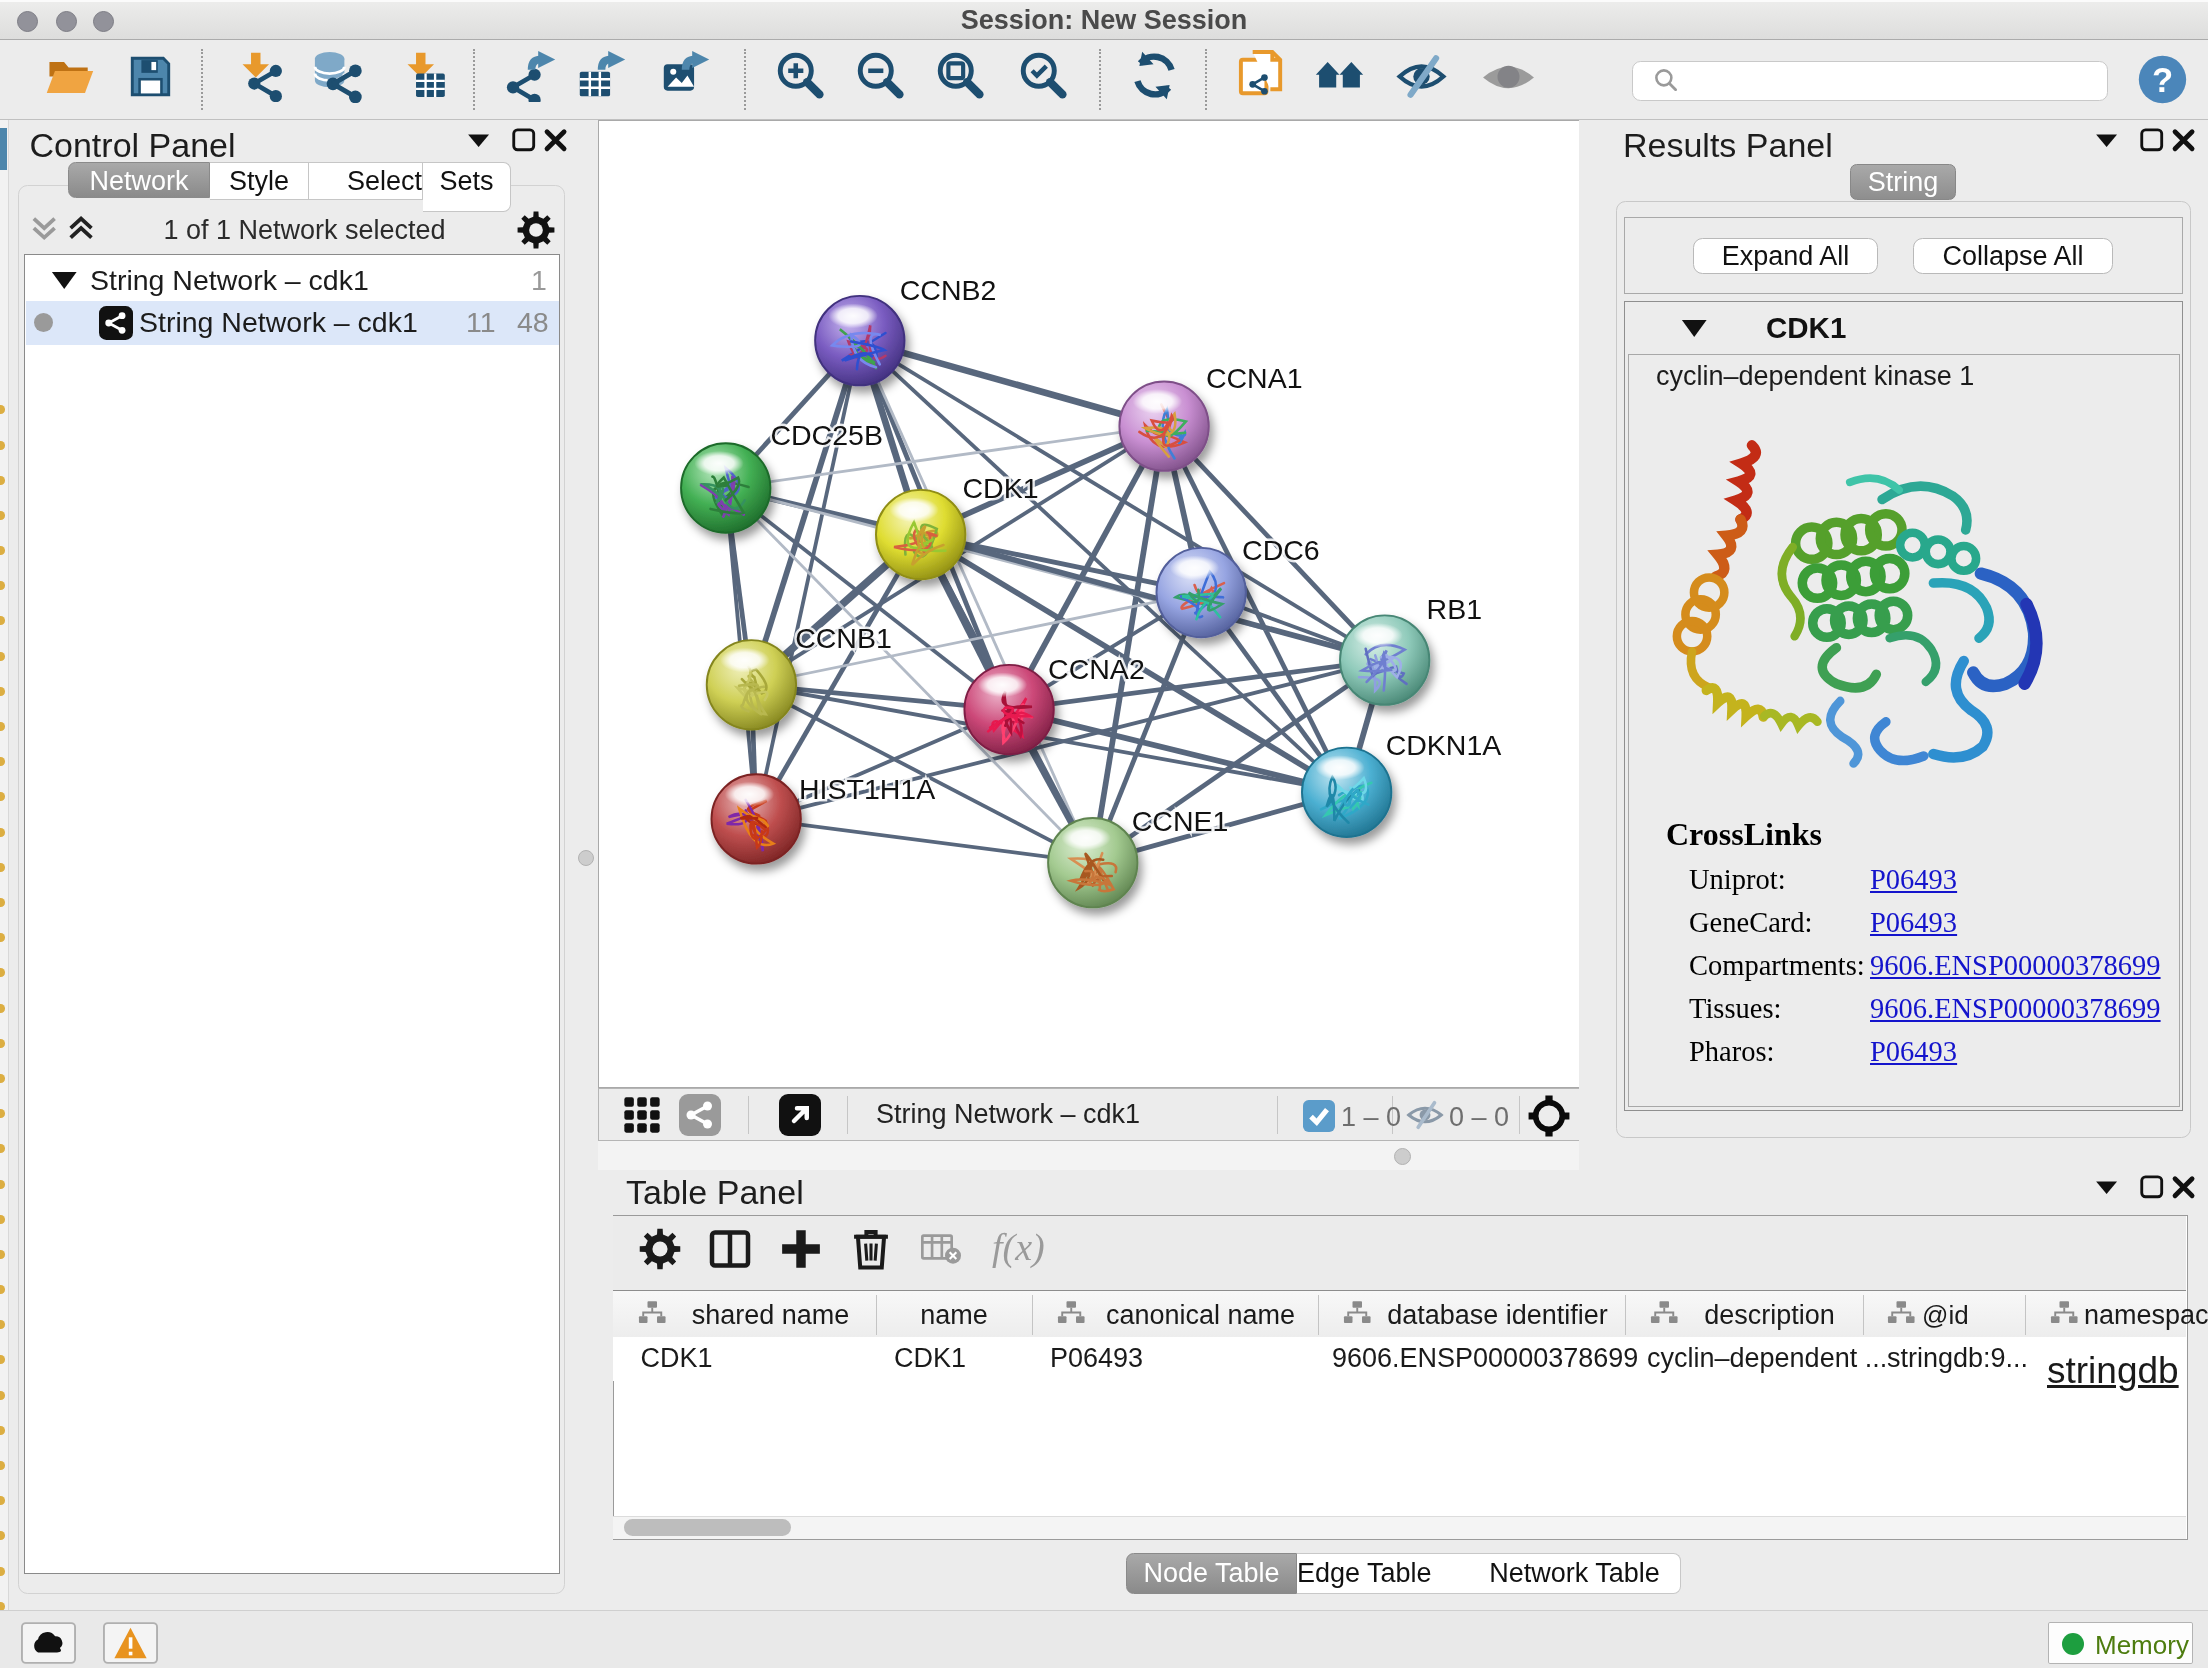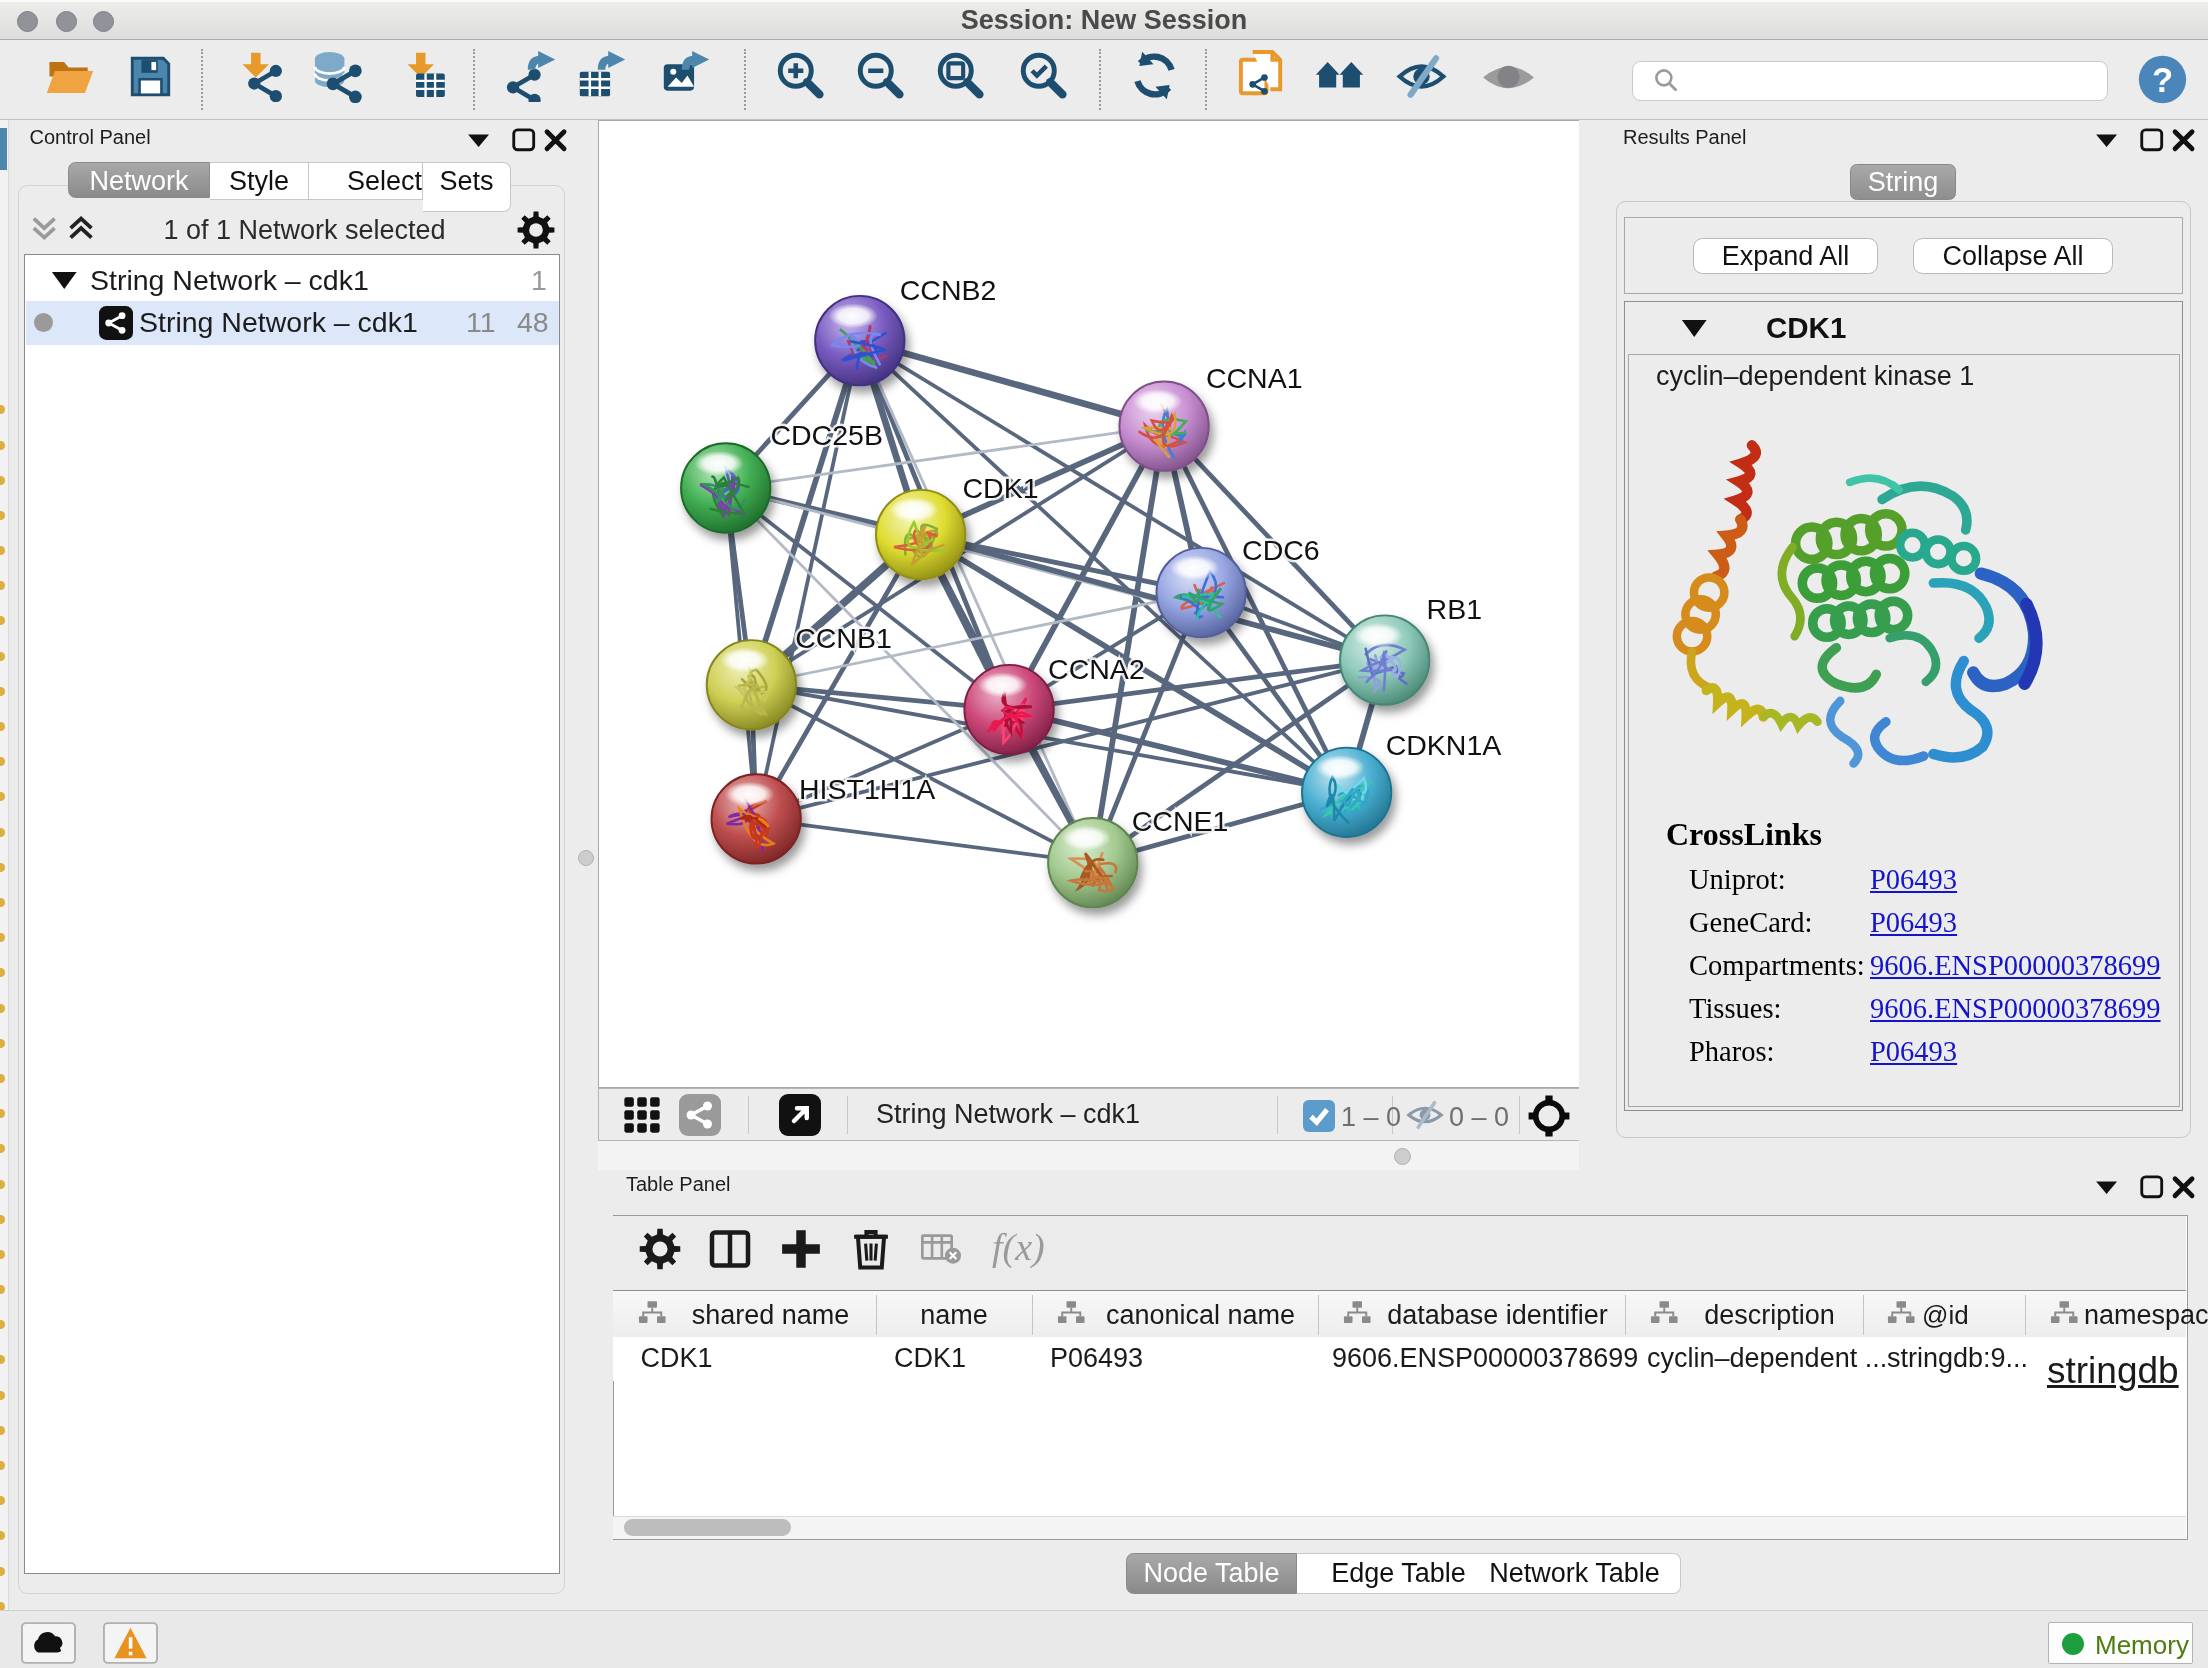--- a/index.html
+++ b/index.html
@@ -1,16 +1,16 @@
 <!DOCTYPE html>
 <html style="font-size:15px"><head><meta charset="utf-8"><style>
 * { margin:0; padding:0; box-sizing:border-box; }
 html,body { width:2208px; height:1668px; font-family:"Liberation Sans",sans-serif; background:#ececec; overflow:hidden; }
 .abs { position:absolute; }
-.hd { font-size:20px; color:#1d1d1d; }
+.hd { font-size:34px; color:#1d1d1d; }
 .serif { font-family:Liberation Serif, serif; }
 </style></head><body>
 
 <div class="abs" style="left:0;top:0;width:2208px;height:40px;background:linear-gradient(#ededec,#dddddc);border-bottom:1px solid #ababab;box-shadow:inset 0 1.9px 0 #fbfbfb;"></div>
 <span class="abs" style="left:17px;top:10.5px;width:21px;height:21px;border-radius:50%;background:#92929a;border:1px solid #7d7d85;"></span>
 <span class="abs" style="left:56px;top:10.5px;width:21px;height:21px;border-radius:50%;background:#92929a;border:1px solid #7d7d85;"></span>
 <span class="abs" style="left:93px;top:10.5px;width:21px;height:21px;border-radius:50%;background:#92929a;border:1px solid #7d7d85;"></span>
 <div class="abs" style="left:0;top:4.8px;width:2208px;text-align:center;font-size:27px;font-weight:bold;color:#4a4a4a;">Session: New Session</div>
 
 <div class="abs" style="left:0;top:40px;width:2208px;height:80px;background:#ececec;border-bottom:1px solid #c0c0c0;"></div>
@@ -727,21 +727,21 @@
     <div class="abs" style="left:281px;top:5.7px;font-size:27px;color:#1a1a1a;">CDK1</div>
     <div class="abs" style="left:437px;top:5.7px;font-size:27px;color:#1a1a1a;">P06493</div>
     <div class="abs" style="left:719px;top:5.7px;font-size:27px;color:#1a1a1a;">9606.ENSP00000378699</div>
     <div class="abs" style="left:1034px;top:5.7px;font-size:27px;color:#1a1a1a;">cyclin–dependent ...</div>
     <div class="abs" style="left:1274px;top:5.7px;font-size:27px;color:#1a1a1a;">stringdb:9...</div>
     <div class="abs" style="left:1434px;top:13px;font-size:37px;color:#1a1a1a;text-decoration:underline;">stringdb</div>
   </div>
 <div class="abs" style="left:613px;top:1516px;width:1573px;height:23px;background:#f4f4f4;border-top:1px solid #dcdcdc;"></div>
 <div class="abs" style="left:624px;top:1519px;width:167px;height:17px;background:#bdbdbd;border-radius:8.6px;"></div>
 <div class="abs" style="left:1126px;top:1553px;width:171px;height:41px;background:linear-gradient(#a9a9a9,#8a8a8a);border:1px solid #8a8a8a;border-radius:7.6px 0 0 7.6px;color:#fff;font-size:27px;text-align:center;line-height:39px;">Node Table</div>
-<div class="abs" style="left:1297px;top:1553px;width:204px;height:41px;background:#fff;border:1px solid #c8c8c8;border-left:0;color:#111;font-size:27px;text-align:center;line-height:39px;">Edge Table</div>
+<div class="abs" style="left:1297px;top:1553px;width:204px;height:41px;background:#fff;border:1px solid #c8c8c8;border-left:0;color:#111;font-size:27px;text-align:left;line-height:39px;">Edge Table</div>
 <div class="abs" style="left:1469px;top:1553px;width:212px;height:41px;background:#fff;border:1px solid #c8c8c8;border-left:0;border-radius:0 7.6px 7.6px 0;color:#111;font-size:27px;text-align:center;line-height:39px;">Network Table</div>
 
 <div class="abs" style="left:0;top:1610px;width:2208px;height:58px;background:#e9e9e9;border-top:1px solid #cfcfcf;"></div>
 <svg class="abs" style="left:21px;top:1622px" width="55" height="42" viewBox="0 0 29 22">
     <rect x="0.5" y="0.5" width="28" height="21" rx="2" fill="#f4f4f4" stroke="#b0b0b0"></rect>
     <path d="M9 16 a4 4 0 0 1 0-7 a5 5 0 0 1 9-1.5 a3.5 3.5 0 0 1 2.5 6.2 q1.8 2.3-1.5 2.3z" fill="#111"></path>
   </svg>
 <svg class="abs" style="left:103px;top:1622px" width="55" height="42" viewBox="0 0 29 22">
     <rect x="0.5" y="0.5" width="28" height="21" rx="2" fill="#f4f4f4" stroke="#b0b0b0"></rect>
     <path d="M14.5 3 L23 19 H6z" fill="#e8931f"></path>

